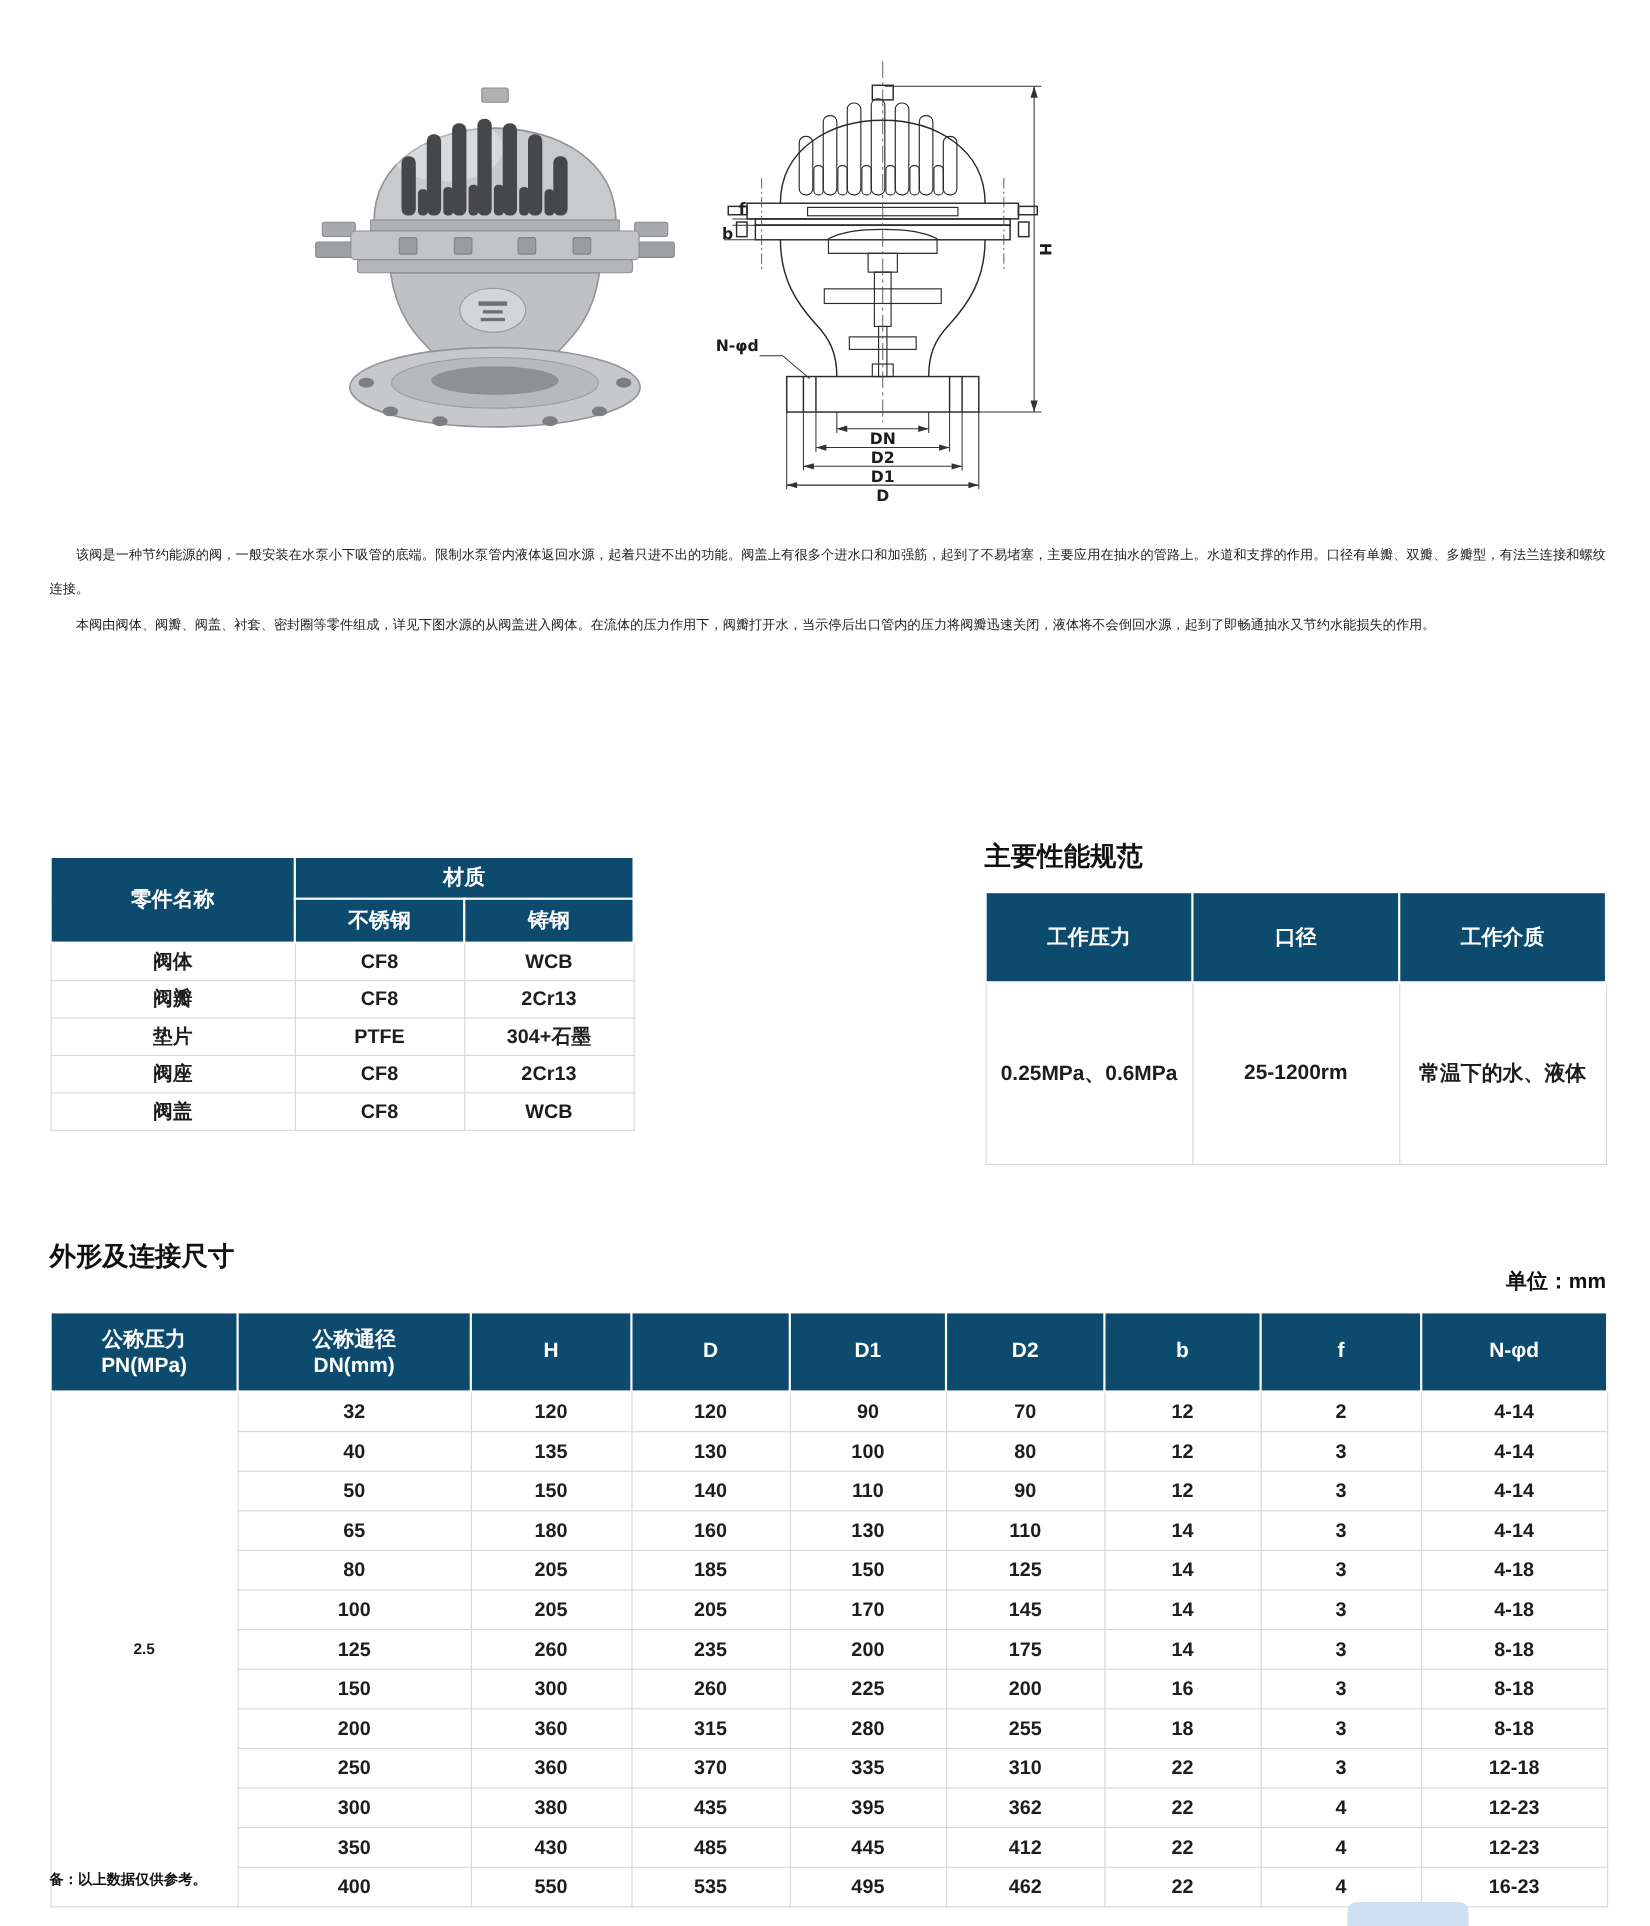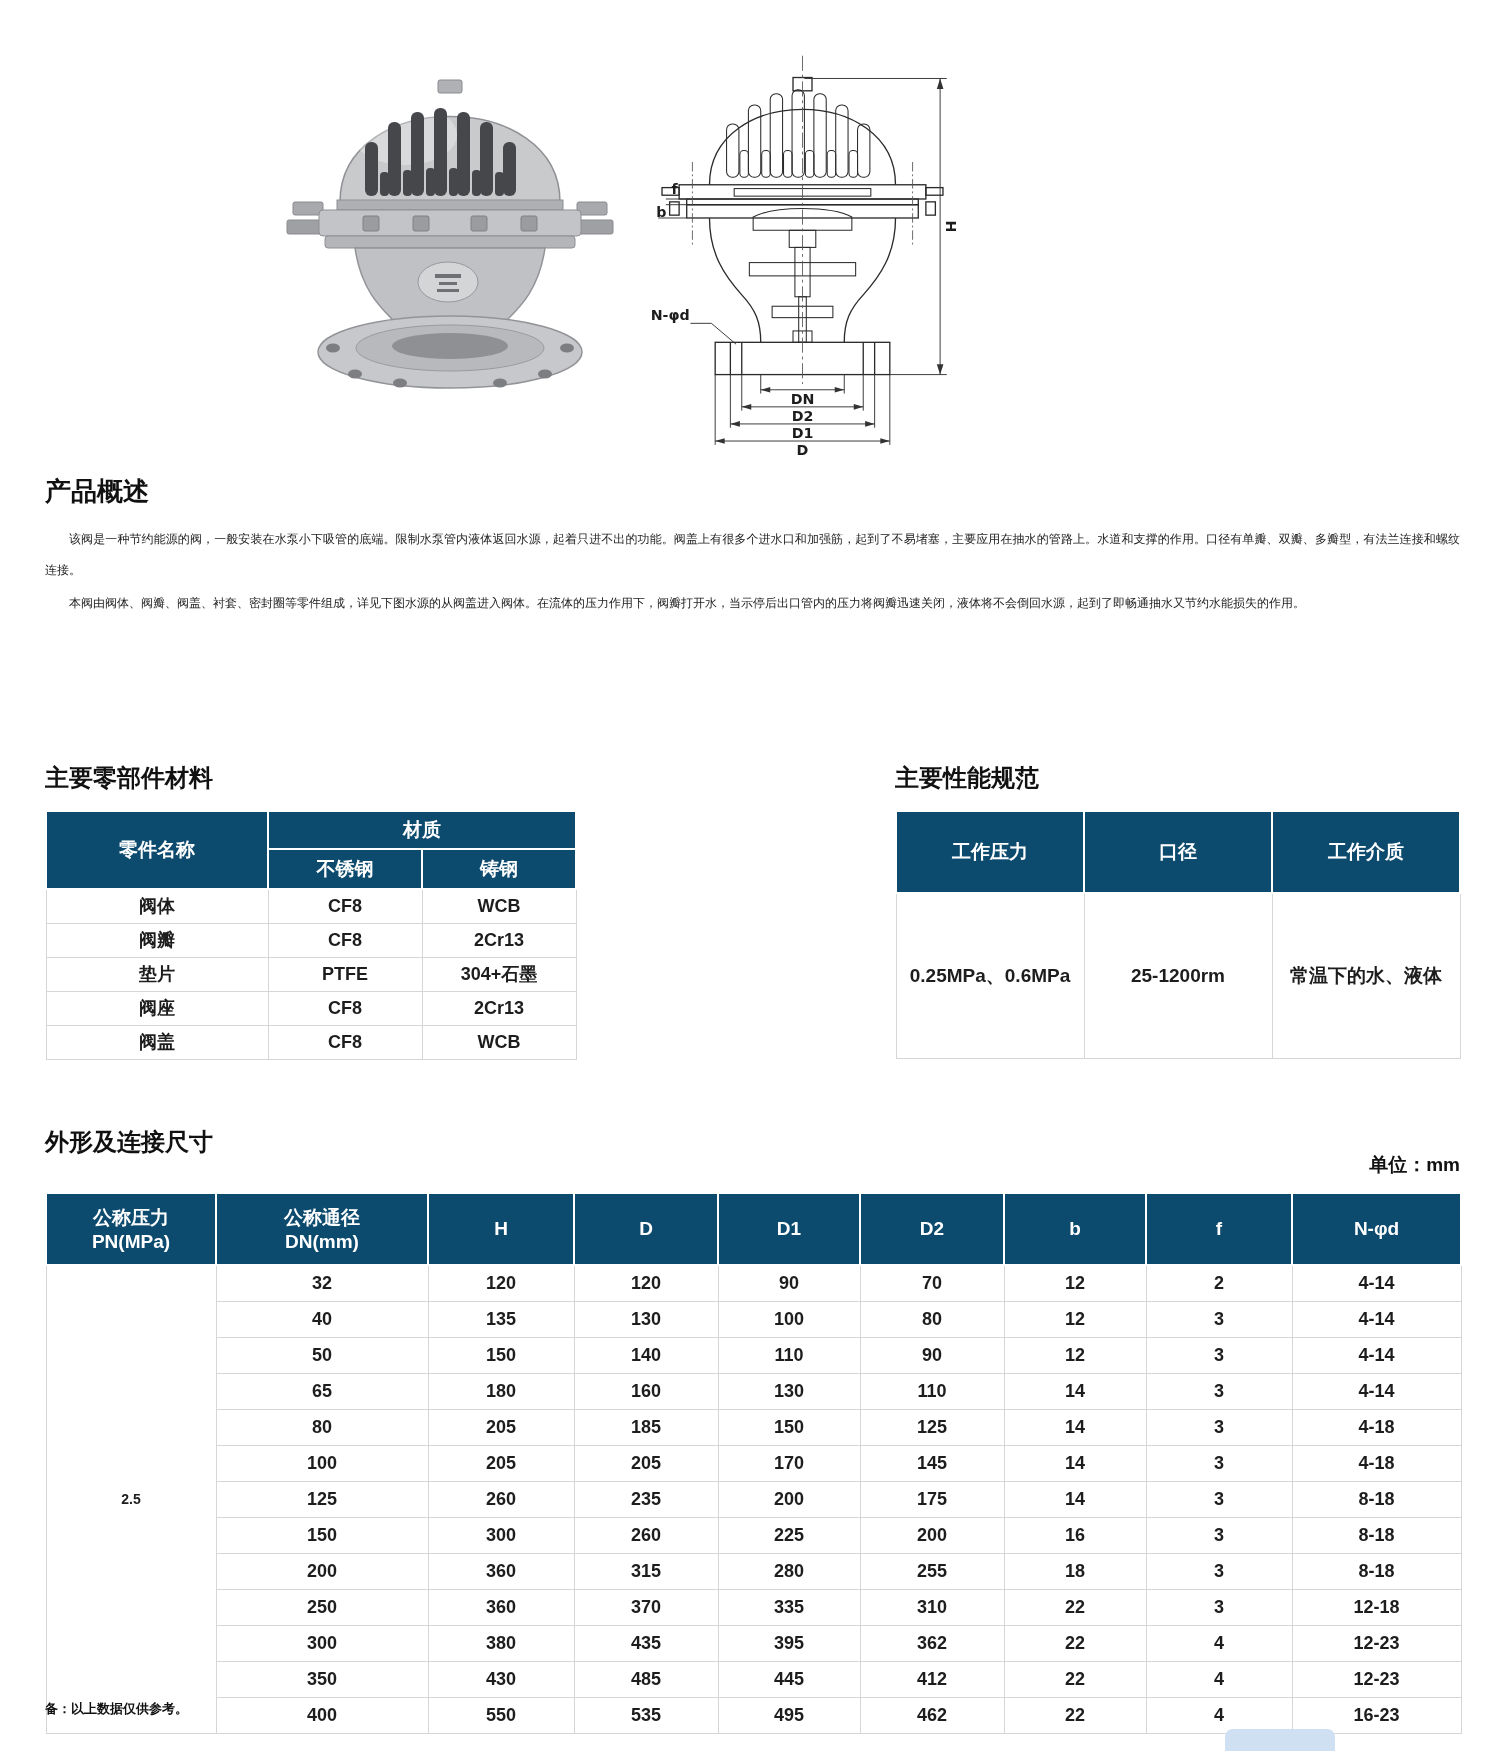--- a/index.html
+++ b/index.html
@@ -210,28 +210,26 @@
       <text x="0" y="284">N-φd</text>
       <text x="160" y="373" text-anchor="middle">DN</text>
       <text x="160" y="391" text-anchor="middle">D2</text>
       <text x="160" y="409" text-anchor="middle">D1</text>
       <text x="160" y="427" text-anchor="middle">D</text>
     </g>
   </svg>
 </div>
 
 <div class="overview">
-  <h2>产品概述</h2>
   <p>该阀是一种节约能源的阀，一般安装在水泵小下吸管的底端。限制水泵管内液体返回水源，起着只进不出的功能。阀盖上有很多个进水口和加强筋，起到了不易堵塞，主要应用在抽水的管路上。水道和支撑的作用。口径有单瓣、双瓣、多瓣型，有法兰连接和螺纹连接。</p>
   <p>本阀由阀体、阀瓣、阀盖、衬套、密封圈等零件组成，详见下图水源的从阀盖进入阀体。在流体的压力作用下，阀瓣打开水，当示停后出口管内的压力将阀瓣迅速关闭，液体将不会倒回水源，起到了即畅通抽水又节约水能损失的作用。</p>
 </div>
 
 <div class="tables-row">
   <div class="materials-block">
-    <h2 class="section-title">主要零部件材料</h2>
     <table class="materials-table">
       <colgroup>
           <col class="c1">
           <col class="c2">
           <col class="c3">
         </colgroup>
       <thead>
         <tr>
           <th rowspan="2">零件名称</th>
           <th colspan="2">材质</th>

